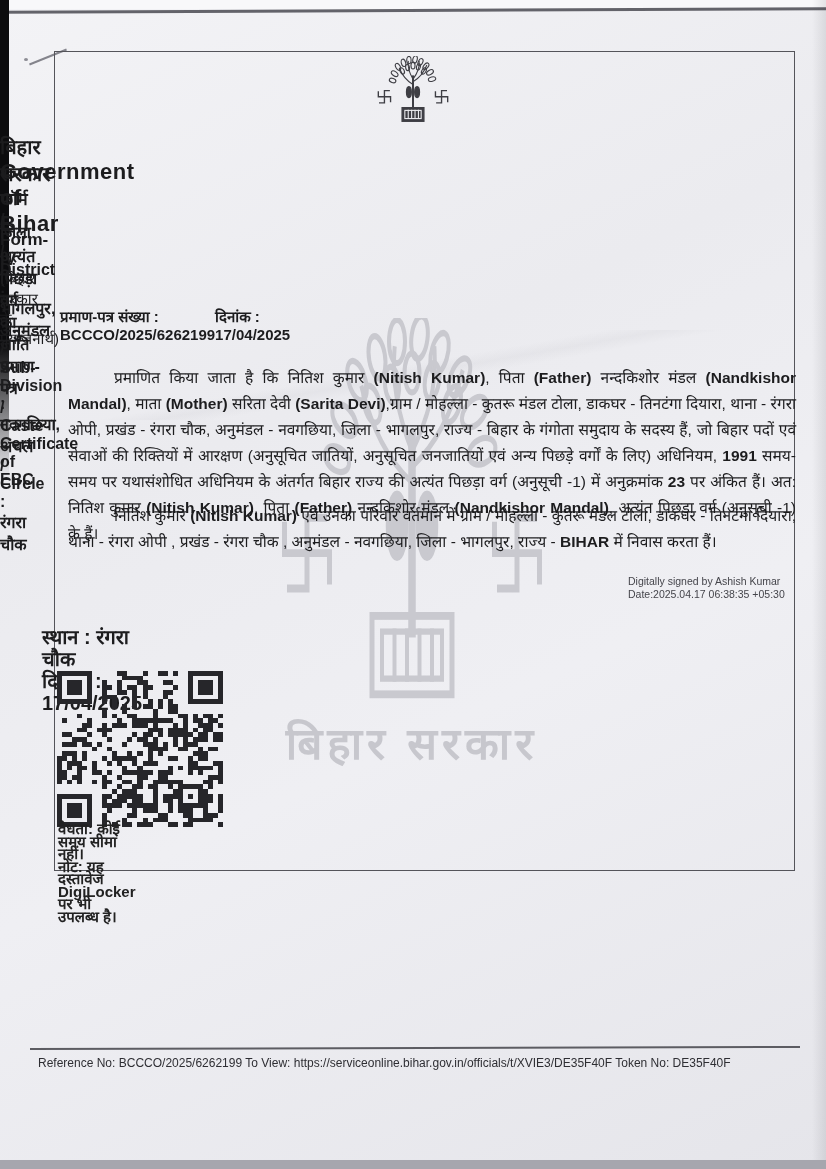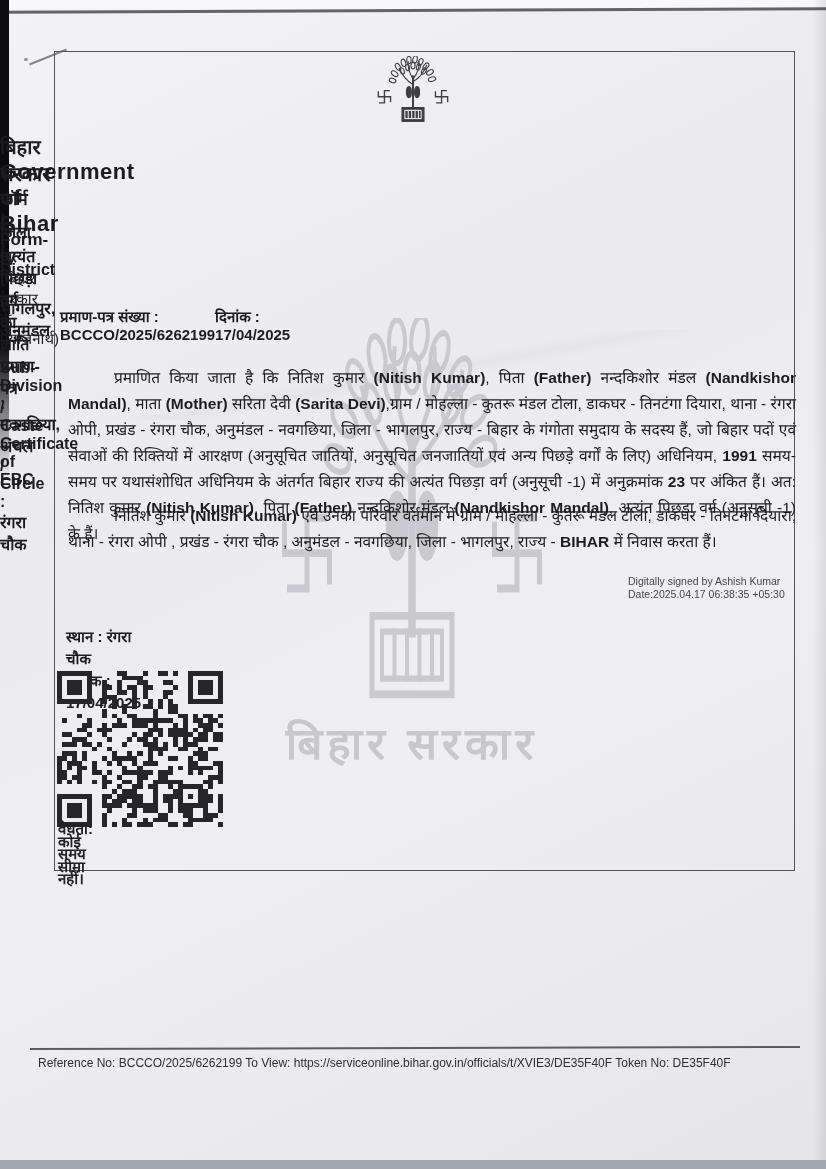--- a/index.html
+++ b/index.html
@@ -44,21 +44,21 @@
 
   .meta-row{left:60px;right:37px;top:306px;display:flex;justify-content:space-between;font-size:15px;}
   .meta-row .lbl{margin-right:5px;font-weight:600;}
 
   .para{left:68px;width:728px;font-size:15.5px;line-height:26px;text-align:justify;}
   .para1{top:365px;text-indent:46px;}
   .para2{top:503px;text-indent:46px;}
 
   .digital-sig{left:628px;top:575px;width:200px;font-size:10.5px;line-height:13px;color:#45454b;}
 
-  .place-block{left:66px;top:626px;font-size:15px;line-height:22px;font-weight:600;}
+  .place-block{left:42px;top:626px;font-size:20px;line-height:22px;font-weight:600;}
 
   .qr-box{left:57px;top:671px;width:166px;height:156px;}
   .qr-box svg{width:166px;height:156px;display:block;shape-rendering:crispEdges;}
 
   .qr-notes{left:58px;top:823px;font-size:10.5px;line-height:12.5px;color:#222;}
   .qr-notes .n2,.qr-notes .n3{font-size:15px;font-weight:600;}
   .qr-notes .n1{font-weight:600;}
 
   .footer-line{left:30px;top:1047px;width:770px;height:2px;background:#5c5c62;transform:rotate(-0.15deg);}
   .footer-text{left:38px;top:1056px;font-size:12px;color:#2e2e33;white-space:nowrap;}
@@ -574,19 +574,20 @@
           <rect x="6" y="162" width="30" height="30" fill="#ededf1"></rect>
           <rect x="12" y="168" width="18" height="18" fill="#26262a"></rect>
           <rect x="144" y="144" width="30" height="30" fill="#26262a"></rect>
           <rect x="150" y="150" width="18" height="18" fill="#ededf1"></rect>
           <rect x="156" y="156" width="6" height="6" fill="#26262a"></rect>
         </svg>
     </div>
 
     <div class="abs qr-notes">
       <div class="n2">वैधता: कोई समय सीमा नहीं।</div>
+      <div class="n3"><span>नोट: यह दस्तावेज </span><span class="b">DigiLocker</span><span> पर भी उपलब्ध है।</span></div>
     </div>
 
     <div class="abs footer-line"></div>
     <div class="abs footer-text">Reference No: BCCCO/2025/6262199 To View: https://serviceonline.bihar.gov.in/officials/t/XVIE3/DE35F40F Token No: DE35F40F</div>
 
   </div>
 </div>
 
 </body></html>

